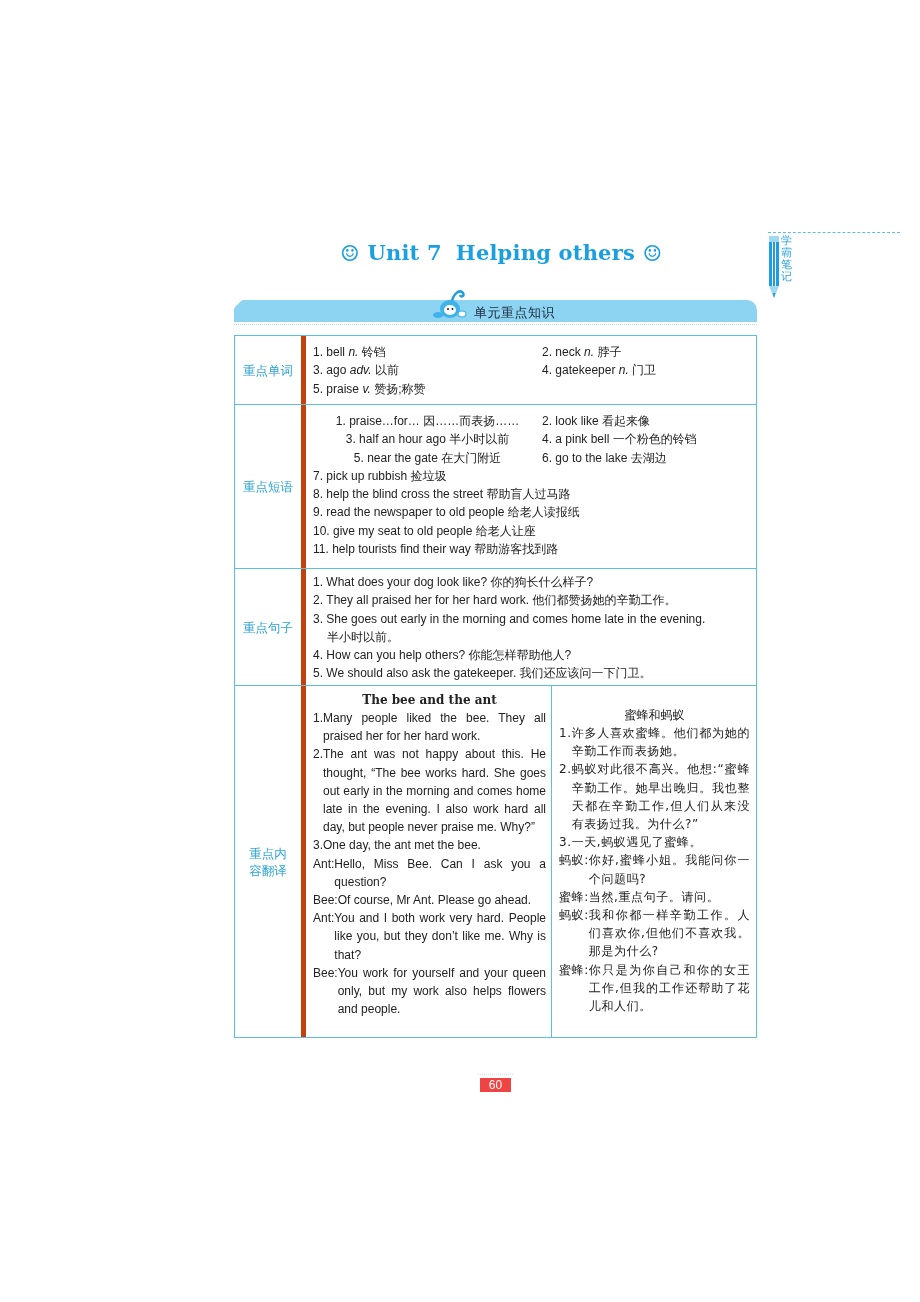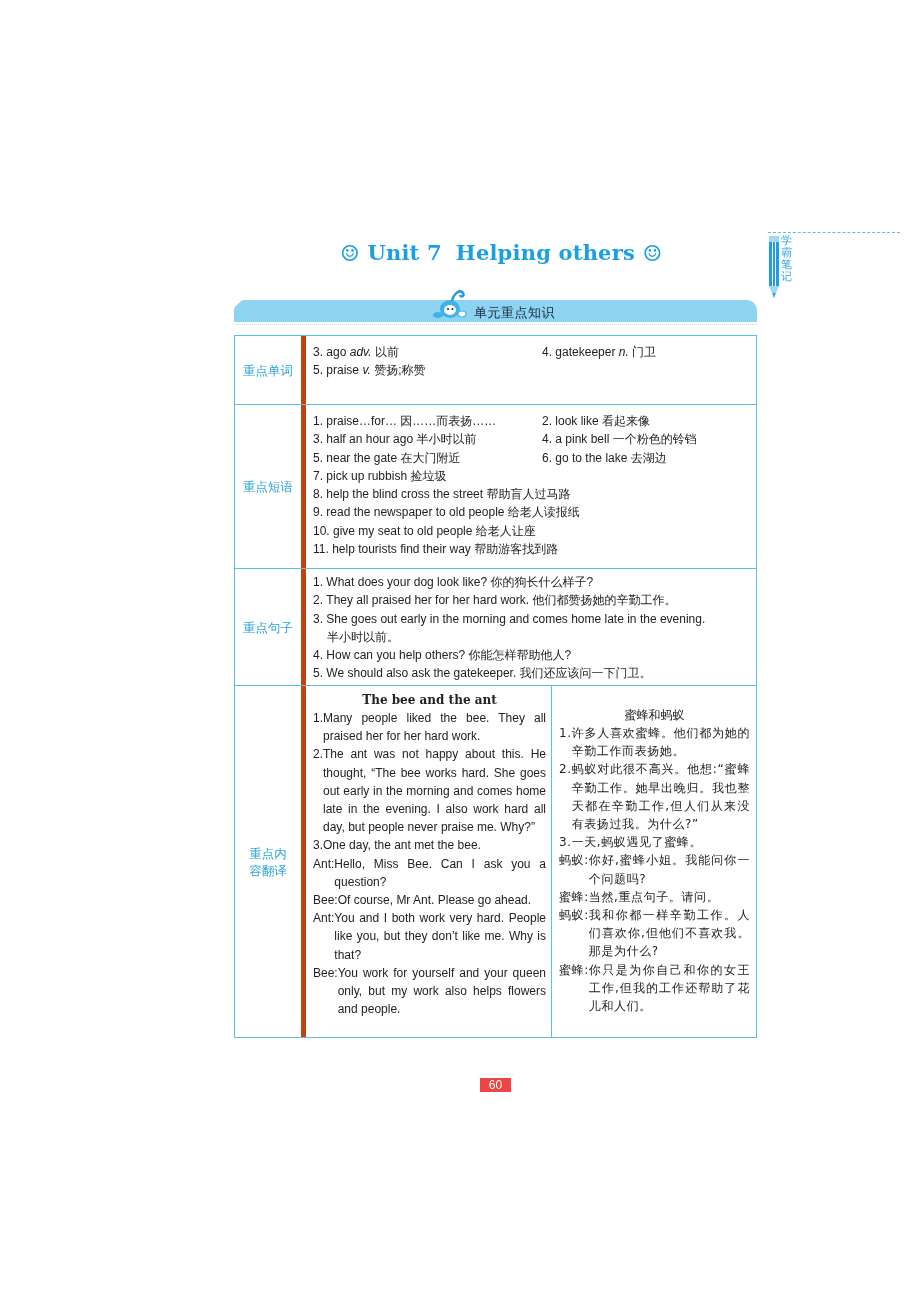--- a/index.html
+++ b/index.html
@@ -29,21 +29,21 @@
   .row { display: flex; border-top: 1px solid #5bbfe0; }
   .row:first-child { border-top: none; }
   .label { width: 71px; border-right: 5px solid #c2410c; display: flex; align-items: center; justify-content: center; text-align: center; color: #2aa3d8; font-size: 12.5px; line-height: 17px; font-family: "DejaVu Sans", sans-serif; }
   .content { flex: 1; padding: 7px 6px 6px 7px; font-size: 12px; line-height: 18.3px; color: #222; }
   .line { display: flex; white-space: nowrap; }
   .col-a { width: 229px; flex-shrink: 0; }
   .indent { padding-left: 14px; }
   .it { font-style: italic; }
 
   .row-words .content { height: 68px; }
-  .row-phrases .content { height: 163px; }
+  .row-phrases .content { height: 163px; text-align: center; }
   .row-sentences .content { height: 116px; padding-top: 4px; }
   .row-trans { height: 352px; }
   .row-trans .content { padding: 0; display: flex; }
   .eng { width: 246px; border-right: 1px solid #5bbfe0; padding: 5px 5px 0 7px; }
   .chn { flex: 1; padding: 24px 6px 0 7px; font-family: "DejaVu Sans", sans-serif; }
   .story-title { text-align: center; font-family: "DejaVu Serif", serif; font-weight: bold; font-size: 12px; line-height: 18px; }
   .story-title-cn { text-align: center; font-size: 12px; line-height: 18px; margin-top: -4px; }
   .para { display: flex; text-align: justify; }
   .para .num { flex-shrink: 0; }
   .para .txt { flex: 1; text-align: justify; }
@@ -93,20 +93,28 @@
 <div class="banner-title">单元重点知识</div>
 <div class="banner-under"></div>
 
 <div class="table">
 
   <div class="row row-words">
     <div class="label">重点单词</div>
     <div class="content">
       <div class="line">
         <span class="col-a">
+          <span>1.</span> <span>bell</span> <span class="it">n.</span> <span>铃铛</span>
+        </span>
+        <span>
+          <span>2.</span> <span>neck</span> <span class="it">n.</span> <span>脖子</span>
+        </span>
+      </div>
+      <div class="line">
+        <span class="col-a">
           <span>3.</span> <span>ago</span> <span class="it">adv.</span> <span>以前</span>
         </span>
         <span>
           <span>4.</span> <span>gatekeeper</span> <span class="it">n.</span> <span>门卫</span>
         </span>
       </div>
       <div class="line">
         <span>
           <span>5.</span> <span>praise</span> <span class="it">v.</span> <span>赞扬;称赞</span>
         </span>

